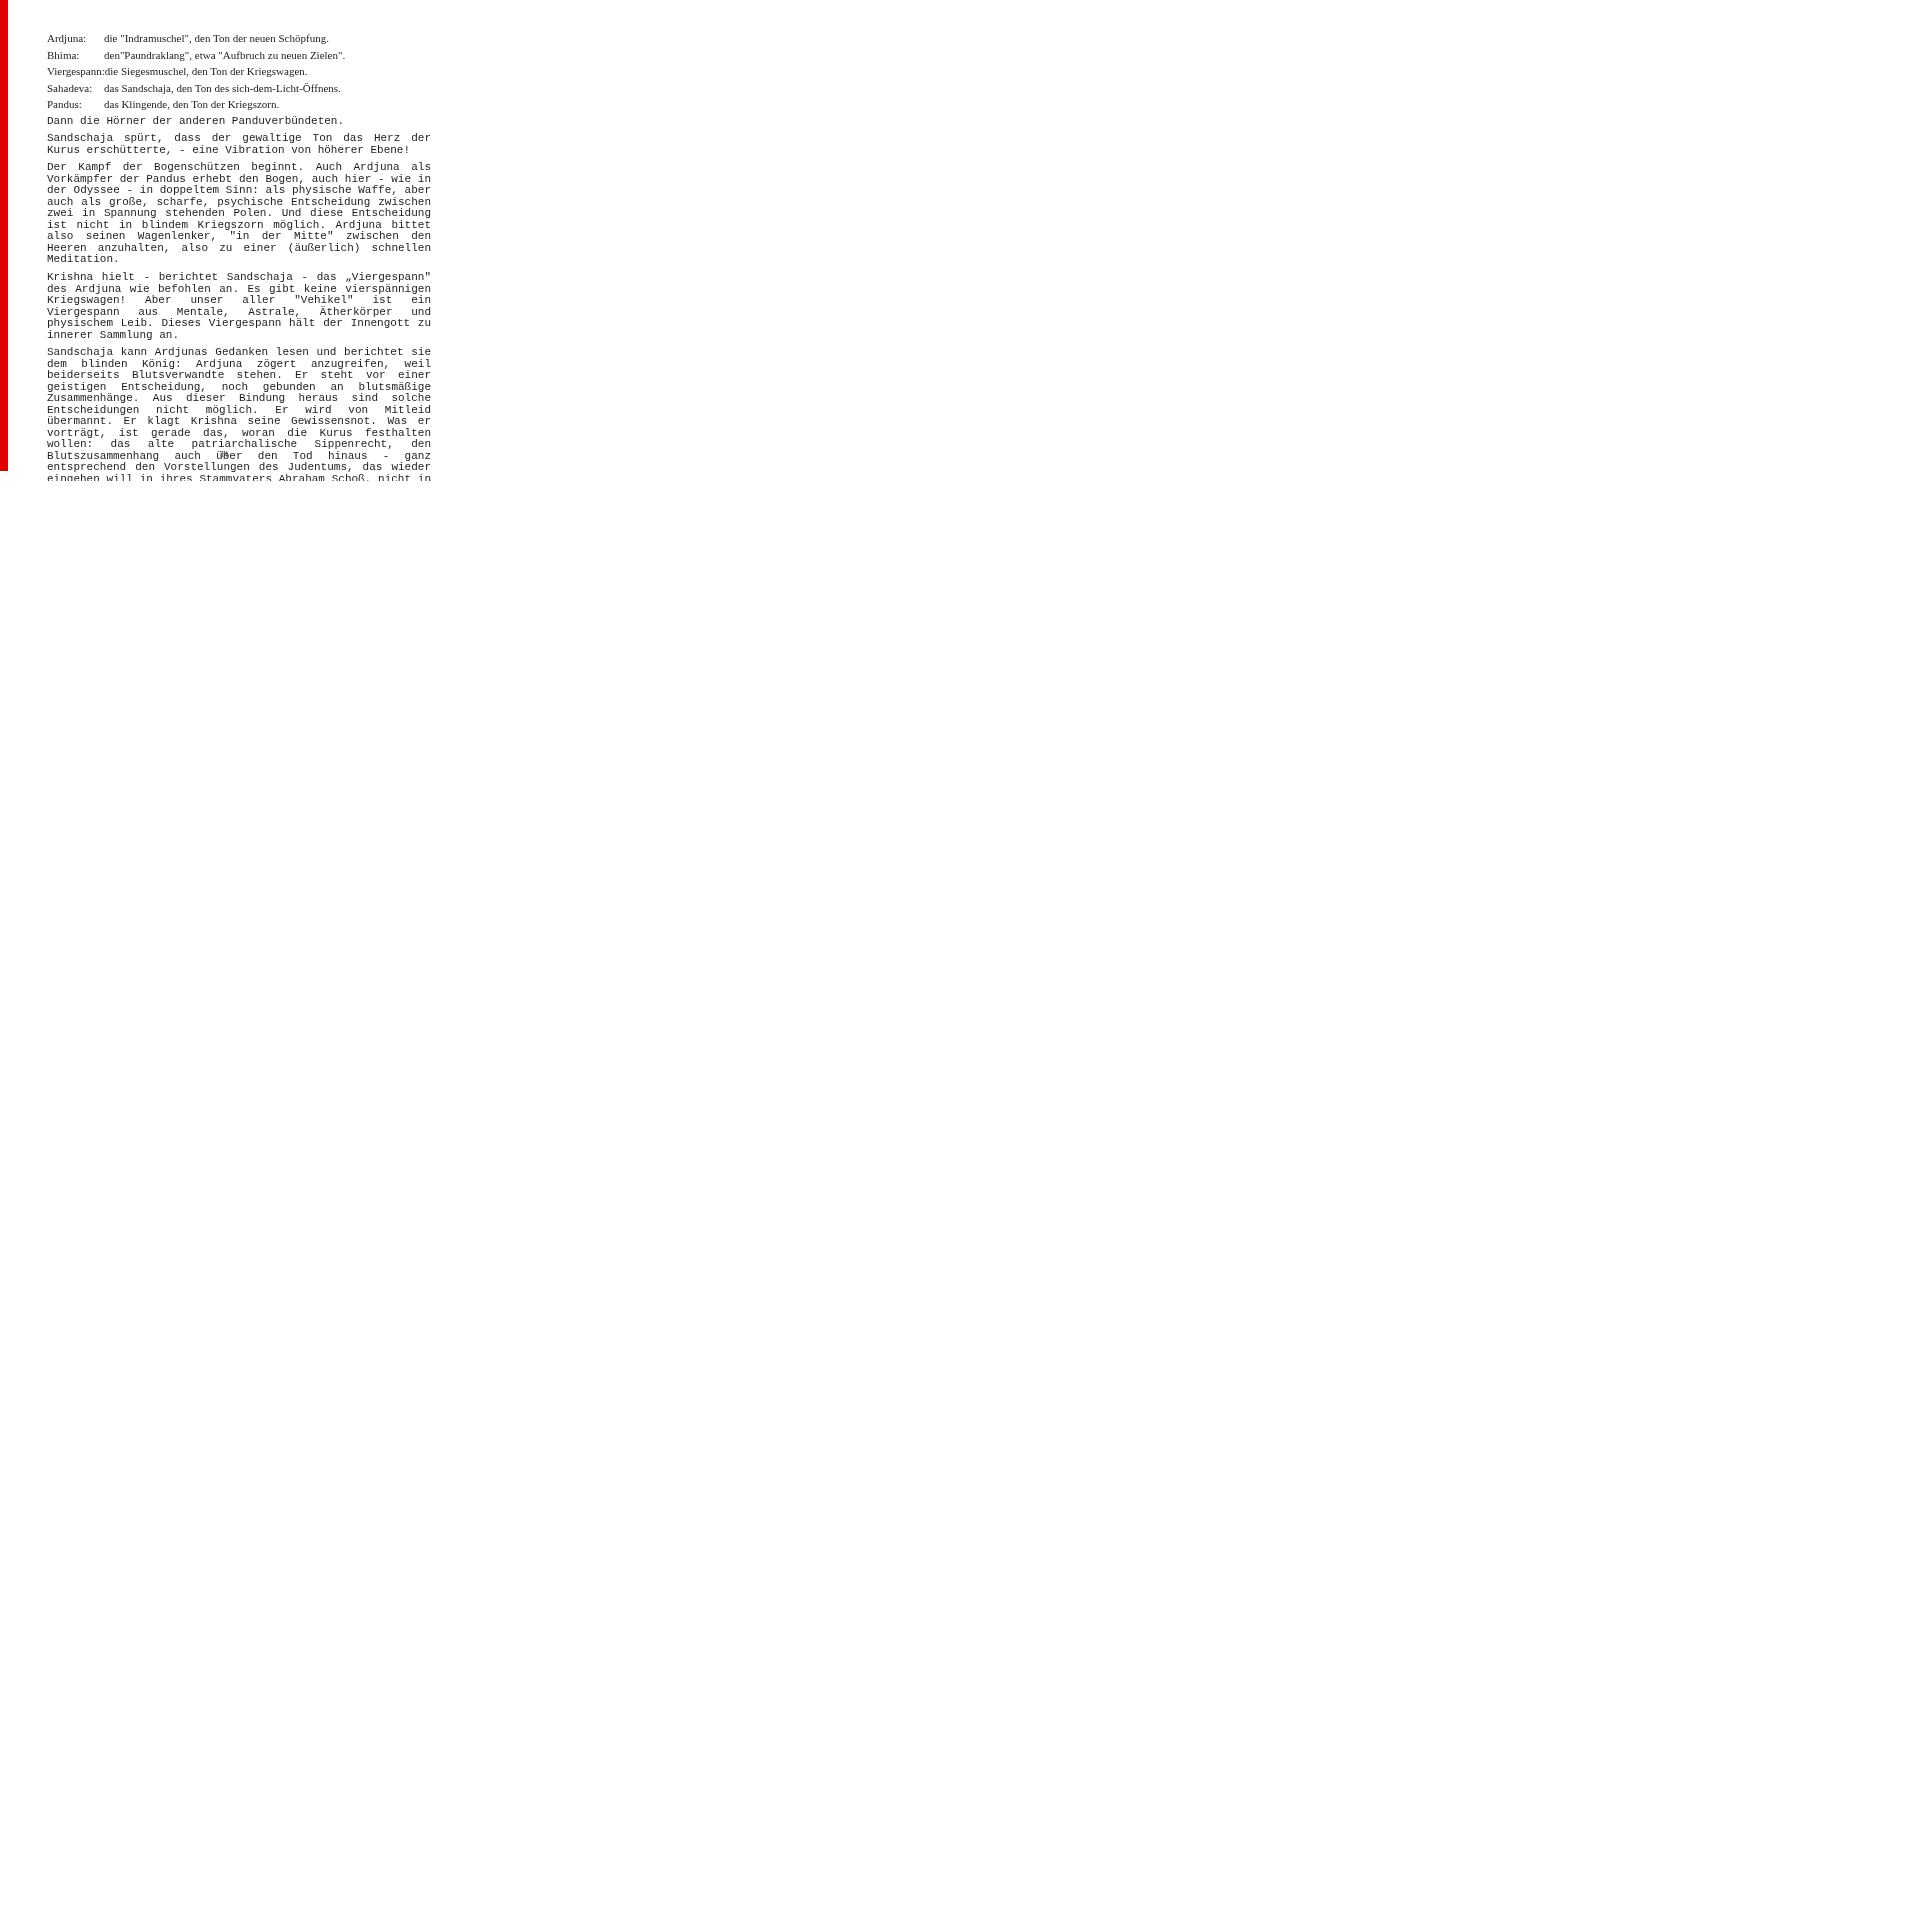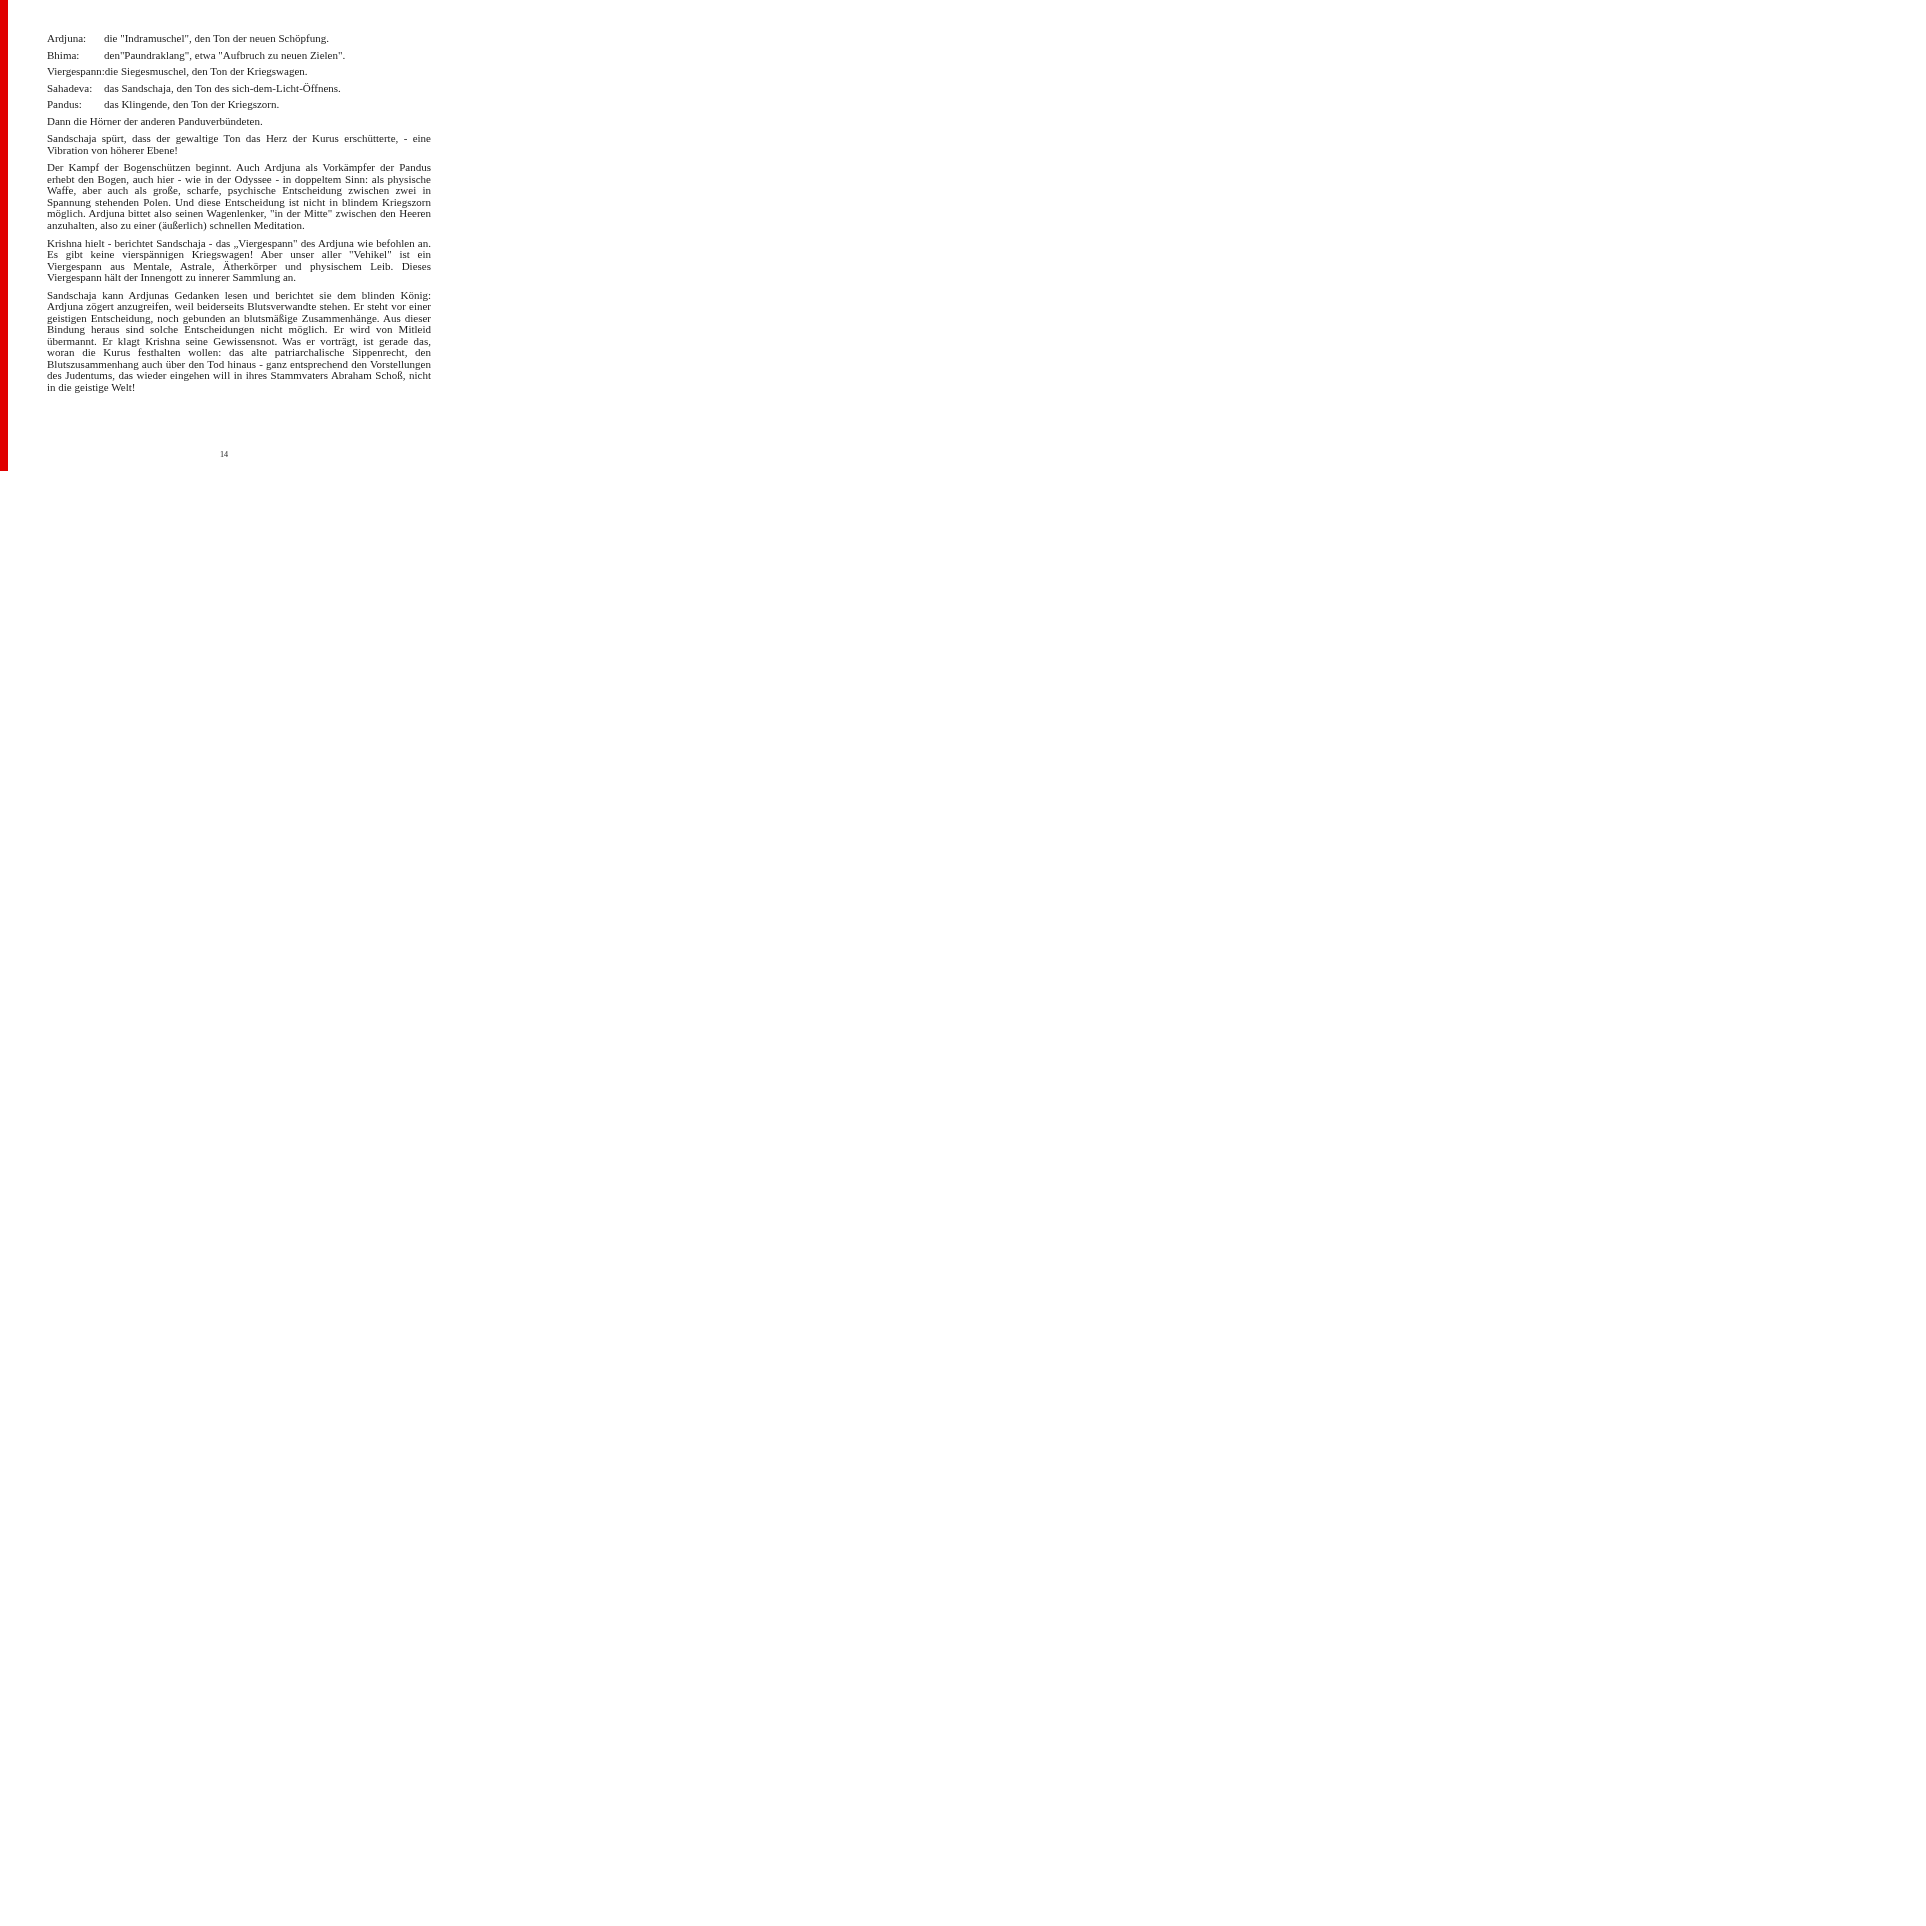--- a/index.html
+++ b/index.html
@@ -38,20 +38,21 @@
   }
   .entry-label {
     flex: 0 0 57px;
   }
   .entry-text {
     flex: 1 1 auto;
   }
   .para {
     margin: 0 0 6.2px 0;
     text-align: justify;
+    font-family: Liberation Mono, monospace;
   }
   .page-number {
     position: absolute;
     left: 32px;
     width: 384px;
     top: 450px;
     text-align: center;
     font-size: 8.2px;
     color: #1c1c1c;
   }

